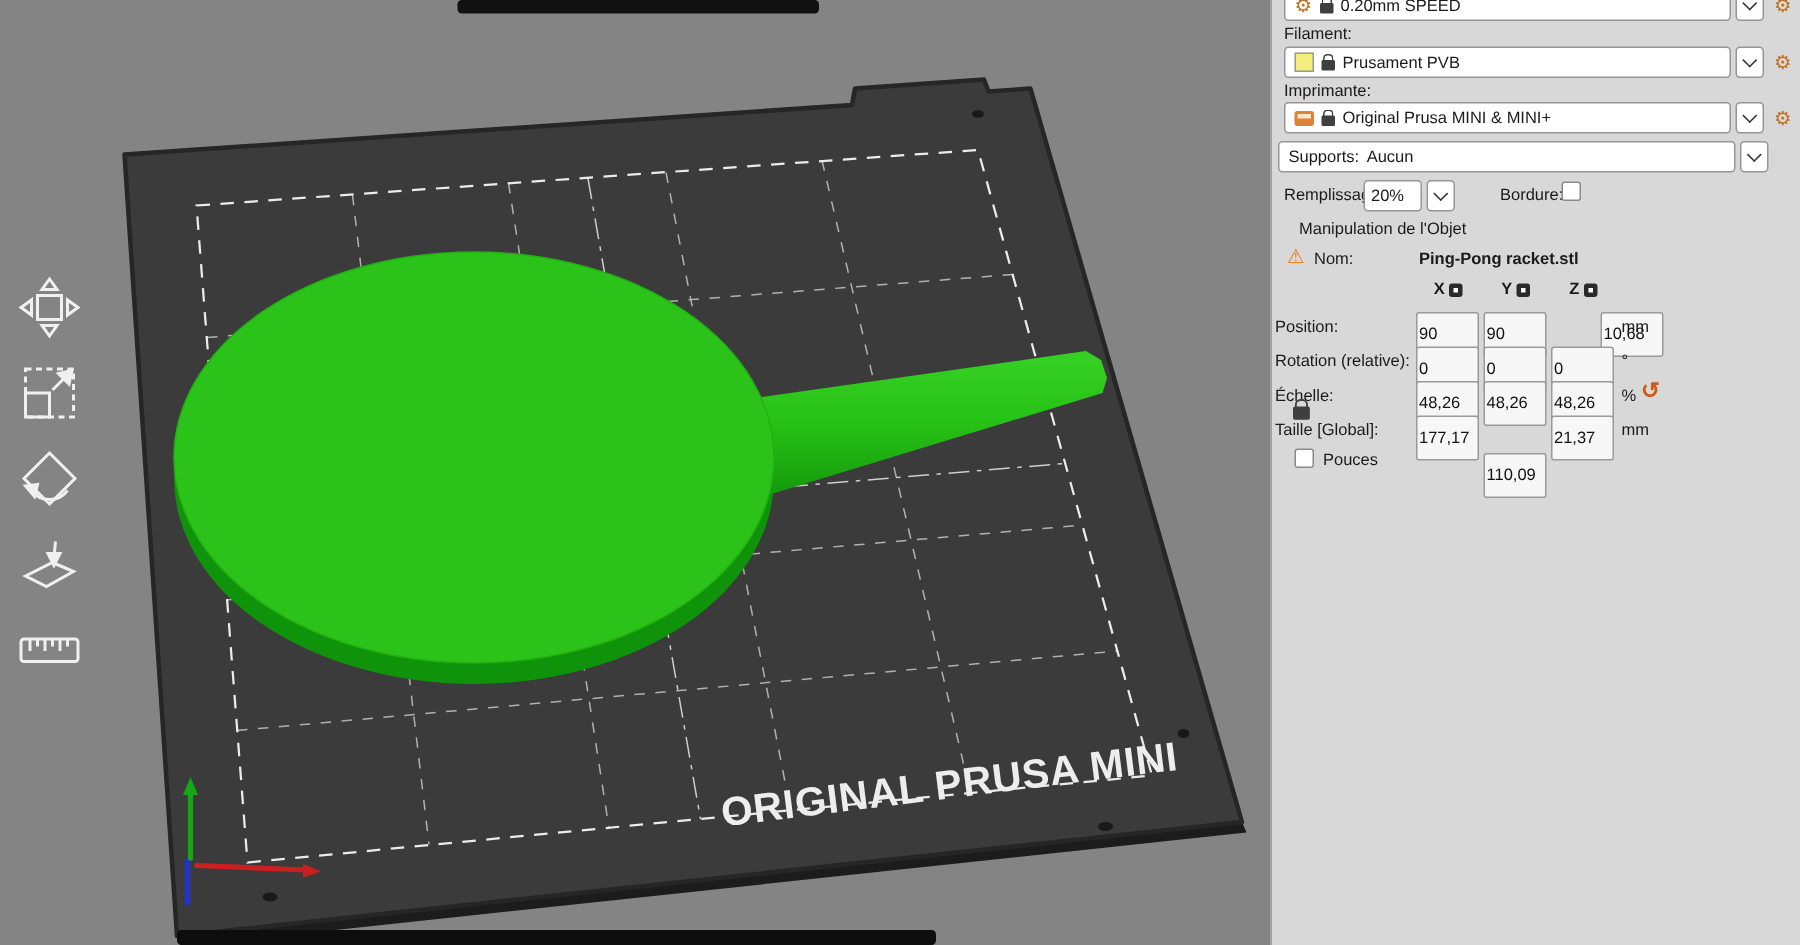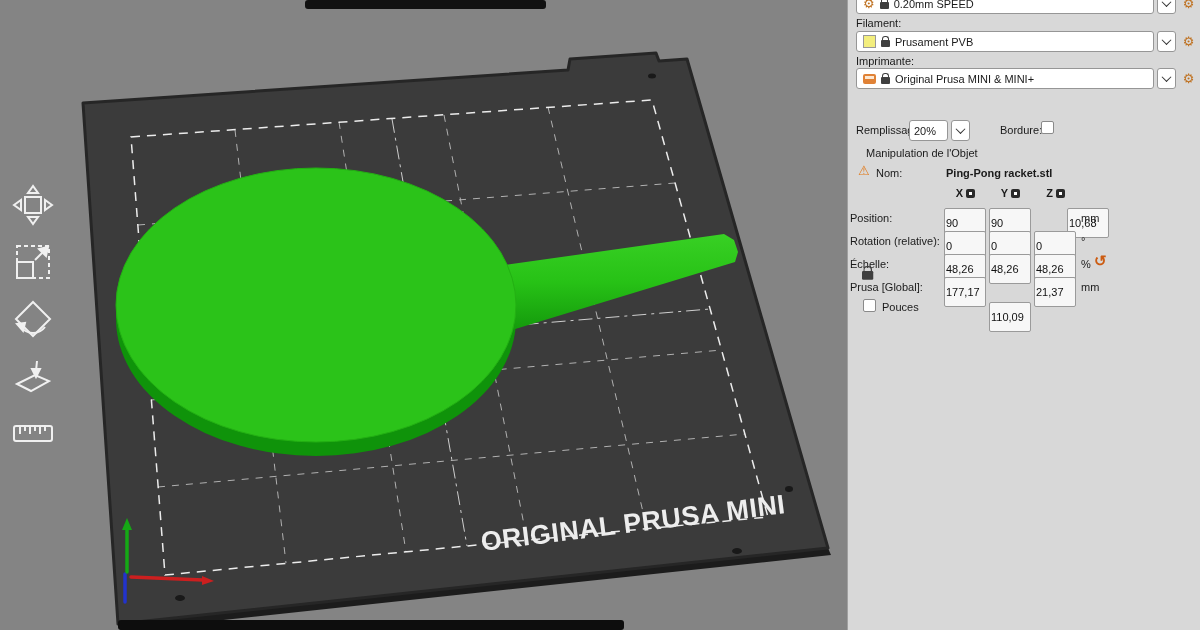--- a/index.html
+++ b/index.html
@@ -187,20 +187,29 @@
       <span>Original Prusa MINI &amp; MINI+</span>
     </div>
     <div class="icon-btn">
         <span class="chev"></span>
       </div>
     <button class="gear-btn">
         <span class="gear-glyph">⚙</span>
       </button>
   </div>
 
+  <div class="combo" style="left:4px;top:94px;width:327px">
+    <div class="combo-field">
+      <span>Supports:</span>
+      <span>Aucun</span>
+    </div>
+    <div class="icon-btn">
+        <span class="chev"></span>
+      </div>
+  </div>
 
   <div class="label" style="left:8px;top:124px">Remplissage:</div>
   <div class="combo" style="left:61px;top:120px;width:61px">
     <div class="combo-field" style="padding:0 4px">
       <span>20%</span>
     </div>
     <div class="icon-btn">
         <span class="chev"></span>
       </div>
   </div>
@@ -240,21 +249,21 @@
 
   <div class="row-label" style="top:258px">Échelle:</div>
   <input class="num" style="left: 96px; top: 254px;" value="48,26">
   <input class="num" style="left: 141px; top: 254px;" value="48,26">
   <input class="num" style="left: 186px; top: 254px;" value="48,26">
   <div class="label" style="left:233px;top:258px">%</div>
   <span class="reset" style="left:246px;top:253px">↺</span>
 
   <span class="lock biglock" style="left:14px;top:268px"></span>
 
-  <div class="row-label" style="top:281px">Prusa [Global]:</div>
+  <div class="row-label" style="top:281px">Taille [Global]:</div>
   <input class="num" style="left: 96px; top: 277px;" value="177,17">
   <input class="num" style="left: 141px; top: 283px; margin-top: 19px;" value="110,09">
   <input class="num" style="left: 186px; top: 277px;" value="21,37">
   <div class="label" style="left:233px;top:281px">mm</div>
 
   <div class="checkbox" style="left:15px;top:299px"></div>
   <div class="label" style="left:34px;top:301px">Pouces</div>
 </div>
 
 </body></html>

